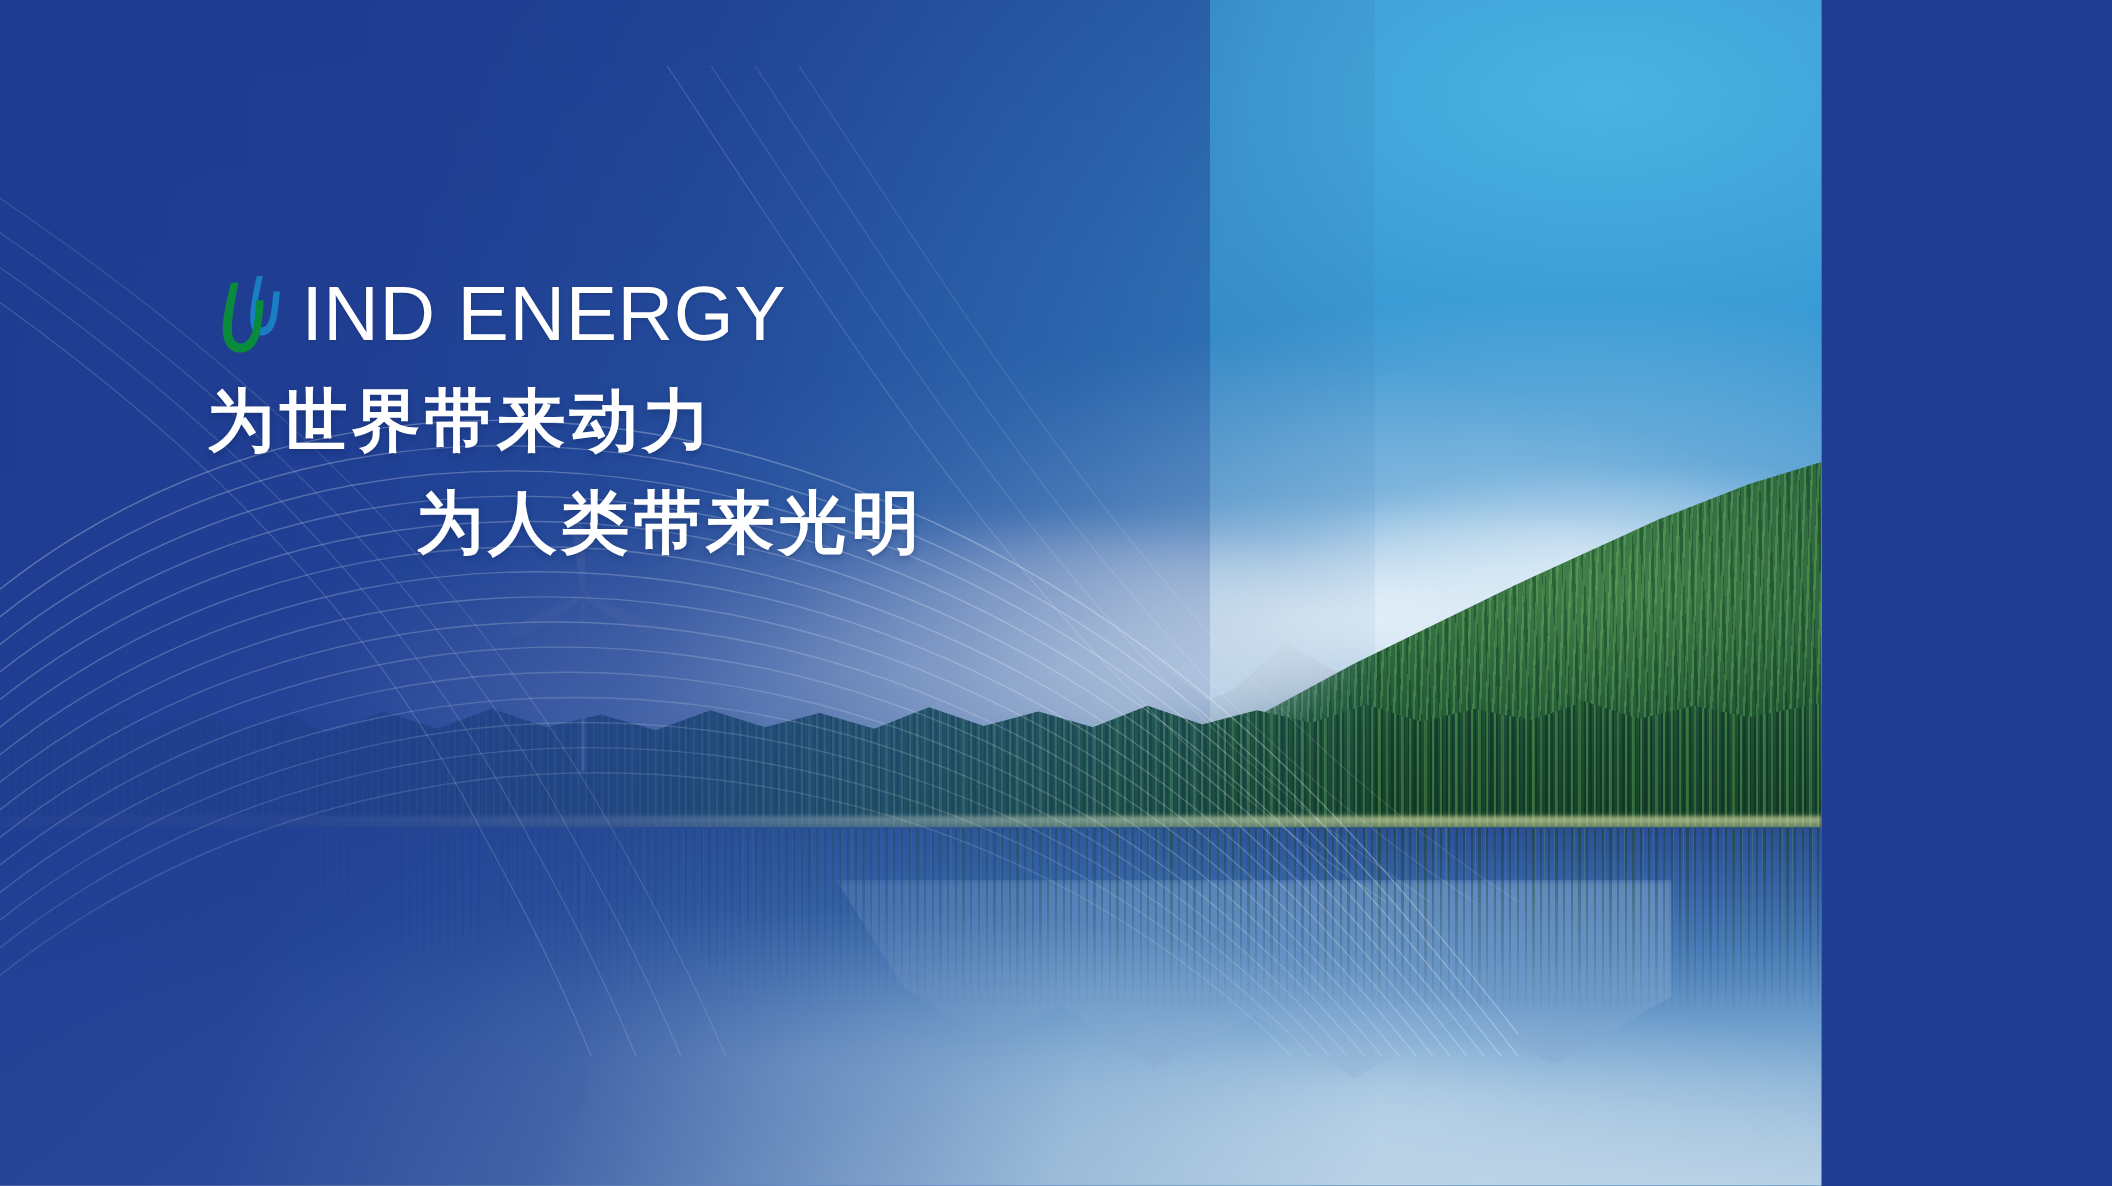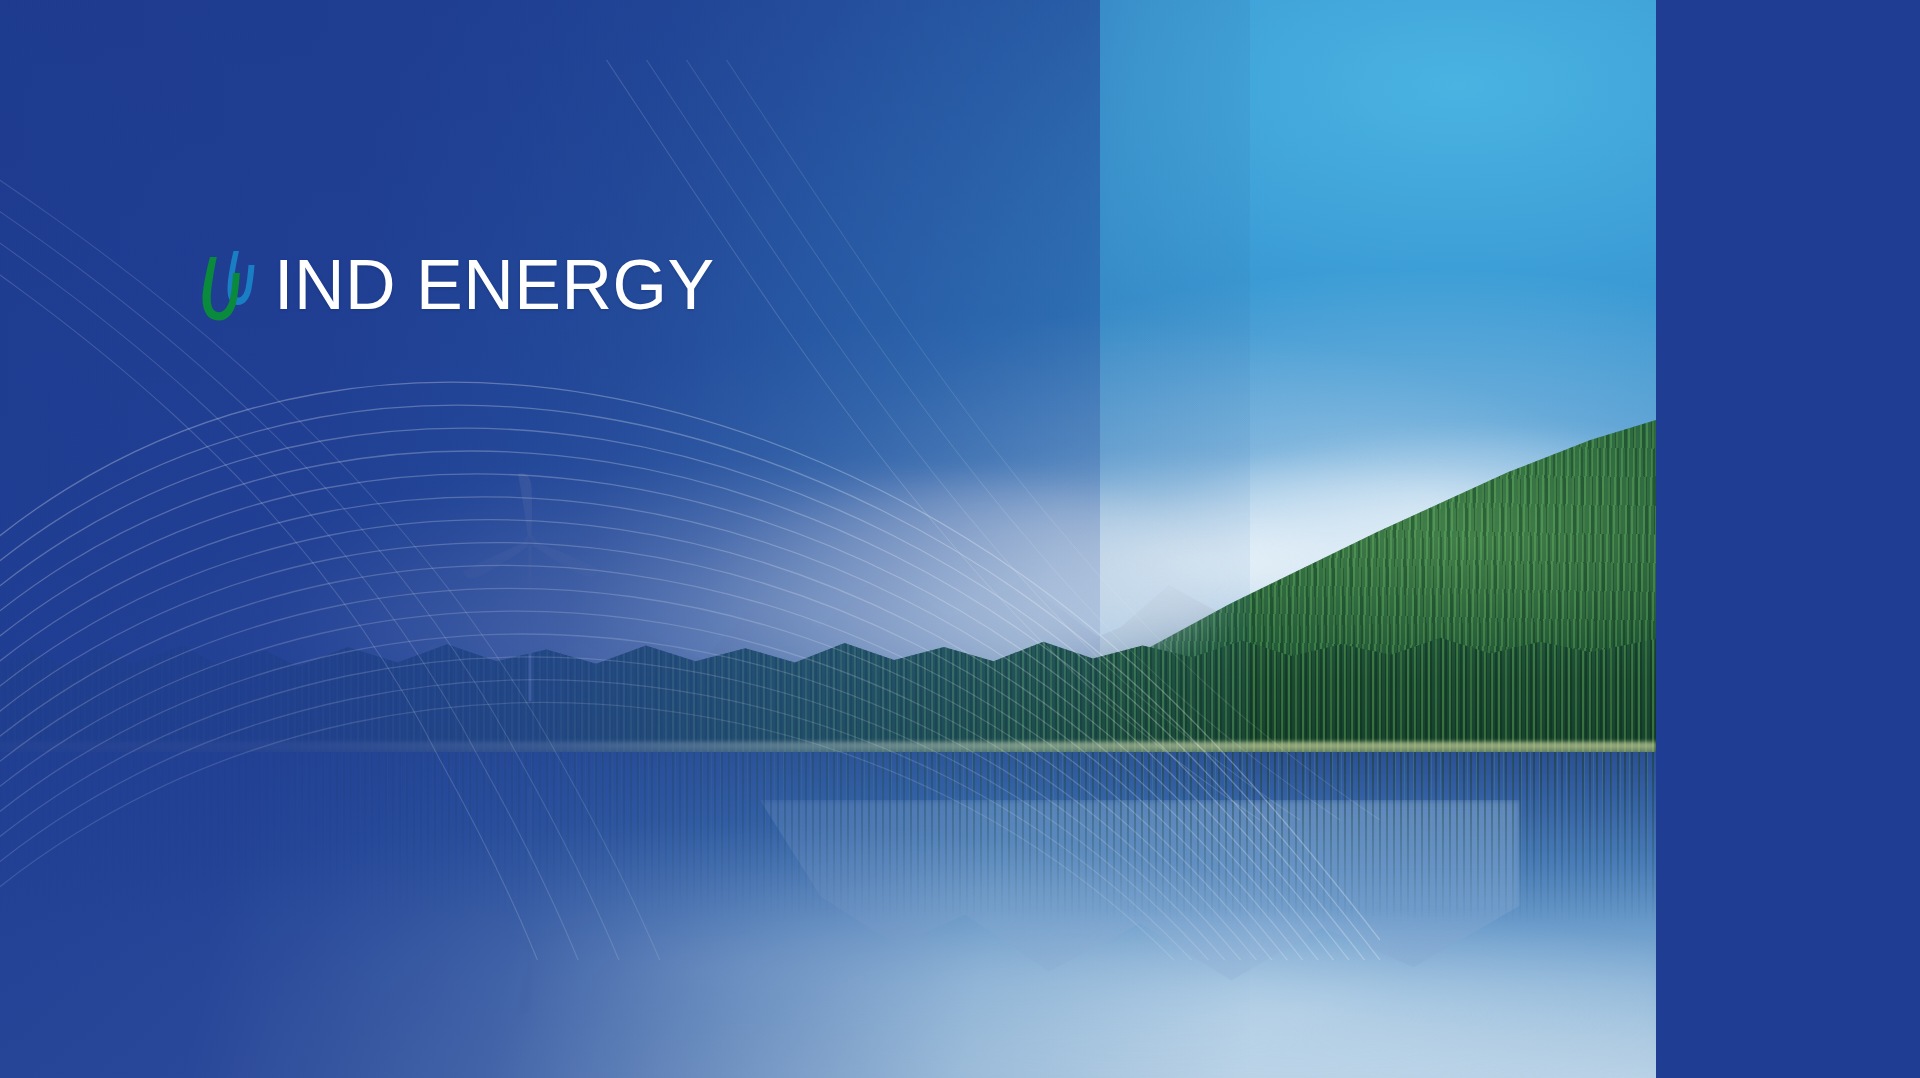--- a/index.html
+++ b/index.html
@@ -289,16 +289,20 @@
         <svg viewBox="0 0 84 84" xmlns="http://www.w3.org/2000/svg">
 
           <path d="M45.5 6 C45.5 6, 39.5 30, 39.5 44.5 C39.5 54.5, 43.5 60, 50 60 C57 60, 61.5 53.5, 63.5 44 C65.6 34, 66.5 20, 66.5 20 L60.5 20 C60.5 20, 59.6 34, 57.8 42.2 C56.3 49, 53.6 52.5, 50.2 52.5 C46.6 52.5, 45.2 49, 45.2 43.5 C45.2 31, 51 6, 51 6 Z" fill="#1a7ec4"></path>
 
           <path d="M22 12 C22 12, 14.5 40, 14.5 54 C14.5 67, 20.5 75.5, 30.5 75.5 C40 75.5, 46 68, 48.5 56.5 C51 45, 51.8 28, 51.8 28 L45 28 C45 28, 44.2 45, 42 53.8 C40 62, 36.3 67.2, 31 67.2 C25.6 67.2, 22.8 62.2, 22.8 54 C22.8 40.5, 28.8 12, 28.8 12 Z" fill="#0a8a3c"></path>
         </svg>
       </div>
       <div class="logo-word">IND ENERGY</div>
     </div>
 
+    <div class="tagline">
+      <div class="tag-line">为世界带来动力</div>
+      <div class="tag-line indent">为人类带来光明</div>
+    </div>
 
   </div>
 
 </div>
 
 </body></html>

